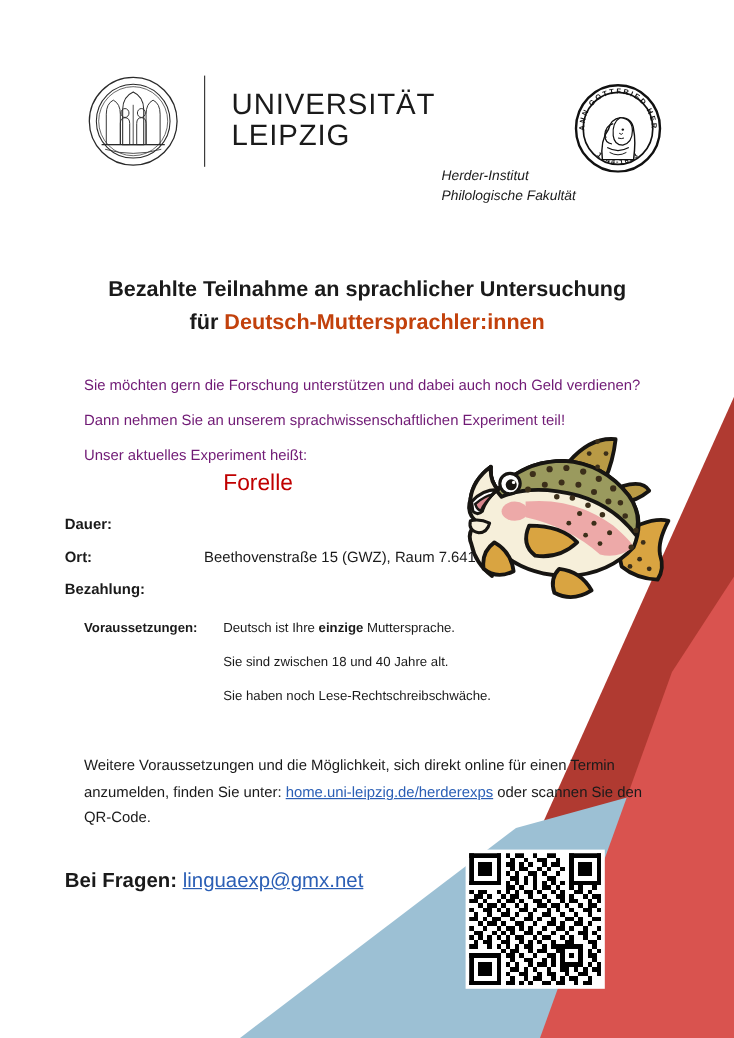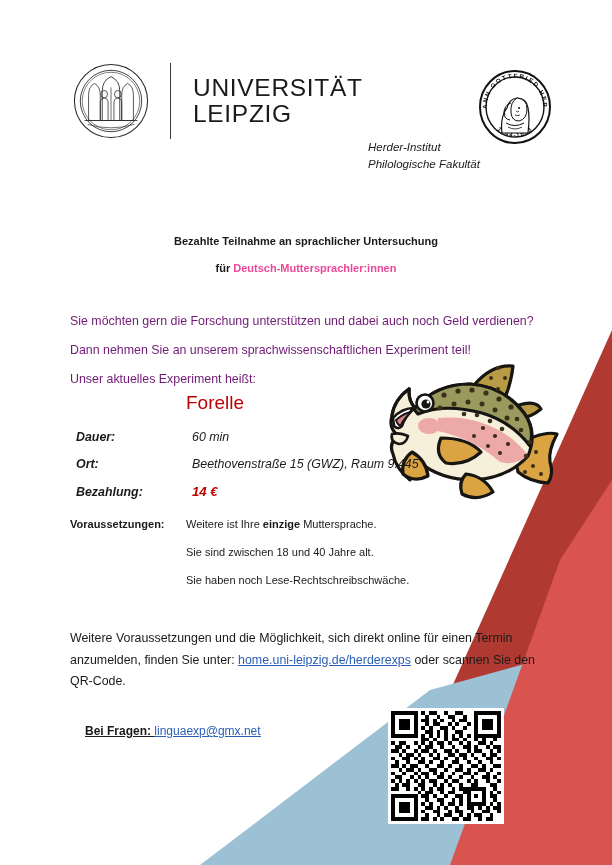--- a/index.html
+++ b/index.html
@@ -64,26 +64,26 @@
     width: 74px; height: 74px;
   }
 
   
   .headline {
     position: absolute;
     left: 0; top: 228px;
     width: 612px;
     text-align: center;
     font-weight: bold;
-    font-size: 11px;
+    font-size: 18px;
     line-height: 27px;
     color: #1a1a1a;
   }
   .headline .hl2 { display: block; }
-  .accent { color: #ec4899; }
+  .accent { color: #c2410c; }
 
   
   .intro {
     position: absolute;
     left: 70px; top: 307px;
     width: 480px;
     font-size: 12.4px;
     line-height: 29px;
     color: #701a75;
   }
@@ -102,25 +102,24 @@
   
   .fish {
     position: absolute;
     left: 378px; top: 356px;
     width: 190px; height: 152px;
   }
 
   
   .details {
     position: absolute;
-    left: 76px; top: 430px;
+    left: 54px; top: 430px;
     width: 430px;
     font-size: 12.4px;
     color: #1a1a1a;
-    font-style: italic;
   }
   .drow {
     display: flex;
     align-items: baseline;
     min-height: 27px;
   }
   .dlabel {
     width: 116px;
     flex: 0 0 116px;
     font-weight: bold;
@@ -148,24 +147,23 @@
     color: #1a1a1a;
   }
   a.link {
     color: #2b5fb5;
     text-decoration: underline;
   }
 
   
   .contact {
     position: absolute;
-    left: 85px; top: 724px;
-    font-size: 12px;
+    left: 54px; top: 724px;
+    font-size: 17px;
     color: #1a1a1a;
-    text-decoration: underline;
   }
   .contact b { font-weight: bold; }
 
   
   .qr {
     position: absolute;
     left: 388px; top: 708px;
     width: 116px; height: 116px;
     background: #ffffff;
     padding: 3px;
@@ -332,36 +330,34 @@
           <circle cx="127" cy="22" r="2"></circle>
         <circle cx="113" cy="22" r="2"></circle>
           <circle cx="120" cy="33" r="2"></circle>
       </g>
     </svg>
   </div>
 
   <div class="details">
     <div class="drow">
       <div class="dlabel">Dauer:</div>
-      <div class="dvalue">60 min</div>
     </div>
     <div class="drow">
       <div class="dlabel">Ort:</div>
-      <div class="dvalue">Beethovenstraße 15 (GWZ), Raum 9.445</div>
+      <div class="dvalue">Beethovenstraße 15 (GWZ), Raum 7.641</div>
     </div>
     <div class="drow">
       <div class="dlabel">Bezahlung:</div>
-      <div class="dvalue money">14 €</div>
     </div>
   </div>
 
   <div class="reqs">
     <div class="drow">
       <div class="dlabel">Voraussetzungen:</div>
-      <div class="dvalue"><span>Weitere ist Ihre </span><b>einzige</b><span> Muttersprache.</span></div>
+      <div class="dvalue"><span>Deutsch ist Ihre </span><b>einzige</b><span> Muttersprache.</span></div>
     </div>
     <div class="req-extra">Sie sind zwischen 18 und 40 Jahre alt.</div>
     <div class="req-extra">Sie haben noch Lese-Rechtschreibschwäche.</div>
   </div>
 
   <div class="info-para"><span>Weitere Voraussetzungen und die Möglichkeit, sich direkt online für einen Termin anzumelden, finden Sie unter: </span><a class="link" href="#">home.uni-leipzig.de/herderexps</a><span> oder scannen Sie den QR-Code.</span></div>
 
   <div class="contact"><b>Bei Fragen:</b> <a class="link" href="#">linguaexp@gmx.net</a></div>
 
   <div class="qr">

